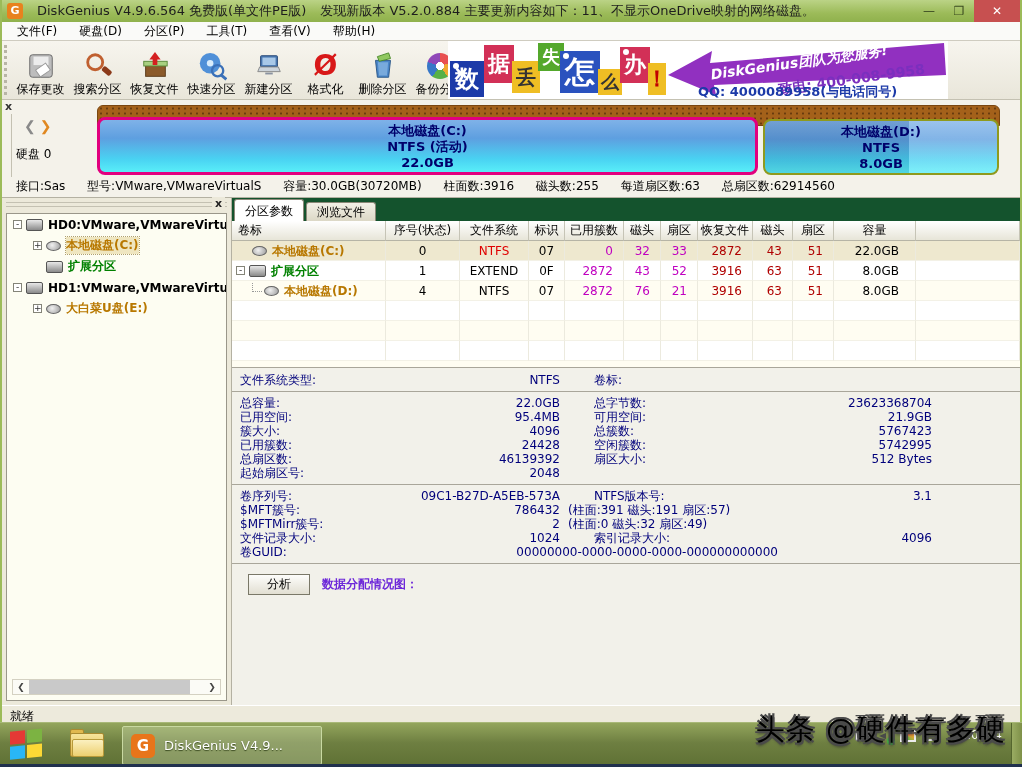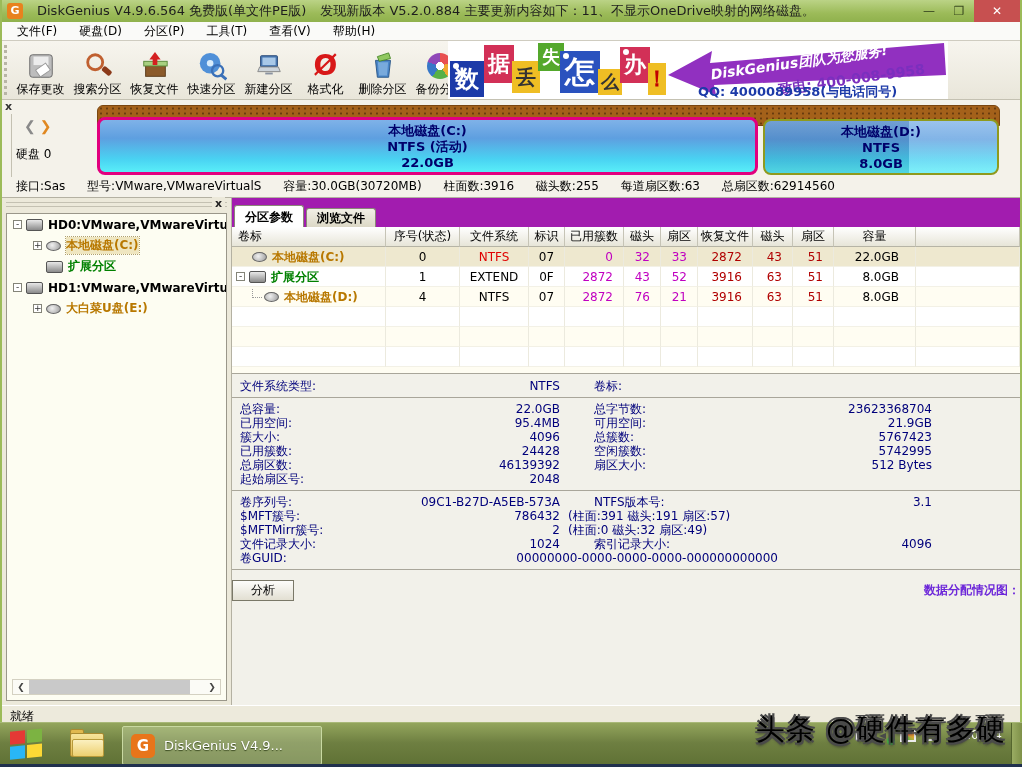--- a/index.html
+++ b/index.html
@@ -91,21 +91,21 @@
   .ico-drive { width:17px; height:12px; background:linear-gradient(#E8E8E8,#8A8A8A); border:1px solid #555; border-radius:2px; margin-right:5px; flex:0 0 auto; }
   .ico-part { width:15px; height:10px; background:radial-gradient(circle at 40% 40%,#F0F0F0,#9A9A9A); border:1px solid #666; border-radius:50%; margin-right:5px; flex:0 0 auto; }
   .n-orange { color:#B87800; } .n-green { color:#008000; }
   .sel-node { background:#EFE6C0; outline:1px dotted #B0A070; }
   .hscroll { position:absolute; left:5px; right:5px; bottom:5px; height:16px; background:#FBFBF6; border:1px solid #D4D1C2; display:flex; align-items:stretch; }
   .hs-arr { width:16px; font-size:9px; line-height:14px; text-align:center; color:#444; }
   .hs-thumb { width:78%; background:#C9C9C9; }
 
   
   .content { position:relative; flex:1; background:#F2F1EA; overflow:hidden; }
-  .tabstrip { height:29px; background:#a21caf; display:flex; align-items:flex-end; padding-left:2px;font-weight:bold; }
+  .tabstrip { height:23px; background:#14532d; display:flex; align-items:flex-end; padding-left:2px; }
   .tab { padding:2px 10px 2px; font-size:12px; border:1px solid #8A8878; border-bottom:none; border-radius:3px 3px 0 0;
          background:linear-gradient(#F2F0E6,#DCD8C6); margin-right:2px; height:19px; line-height:15px; }
   .tab.active { background:#fff; height:22px; line-height:18px; position:relative; z-index:2; }
   .grid { display:grid; grid-template-columns:154px 74px 69px 36px 59px 37px 37px 55px 40px 41px 82px 1fr; background:#fff; }
   .hcell { height:20px; line-height:19px; font-size:12px; text-align:center; background:linear-gradient(#FFFFFF,#E7E5D8);
            border-right:1px solid #C6C4B6; border-bottom:1px solid #B6B4A6; overflow:hidden; white-space:nowrap; }
   .hcell.left { text-align:left; padding-left:6px; }
   .cell { height:20px; line-height:20px; font-size:12px; border-right:1px solid #ECEADE; border-bottom:1px solid #F3F1E6;
           white-space:nowrap; overflow:hidden; }
   .cell.ctr { text-align:center; } .cell.num { text-align:right; padding-right:10px; } .cell.cap { text-align:right; padding-right:16px; }
@@ -120,21 +120,21 @@
   
   .details { padding:5px 0 0 0; color:#00007B; }
   .drow { display:flex; height:14px; line-height:14px; font-size:12px; white-space:nowrap; }
   .dl1 { width:116px; padding-left:8px; flex:0 0 auto; }
   .dv1 { width:212px; text-align:right; flex:0 0 auto; }
   .dv1.wide { width:430px; }
   .dl2 { width:130px; margin-left:34px; flex:0 0 auto; }
   .dv2 { width:208px; text-align:right; flex:0 0 auto; }
   .dextra { margin-left:8px; }
   .dsep { border-top:1px solid #A9A69A; margin:4px 0 4px 0; }
-  .analysis-row { display:flex; align-items:center; margin:10px 0 0 0; gap:12px;justify-content:space-between; }
+  .analysis-row { display:flex; align-items:center; margin:10px 0 0 16px; gap:12px; }
   .analyze-btn { width:62px; height:21px; font-size:12px; text-align:center; line-height:19px;
                  background:linear-gradient(#FDFDFB,#E2DFD2); border:1px solid #7A7868; }
   .alloc-label { color:#6d28d9; font-weight:bold; font-size:12px; }
 
   
   .statusbar { height:18px; background:#EDEADC; border-top:1px solid #FFFFFF; font-size:12px; padding:2px 0 0 8px; }
 
   
   .taskbar { position:absolute; left:0; top:722px; width:1022px; height:45px;
              background:linear-gradient(#93A55C,#6E7F41 45%,#5E7034); border-top:1px solid #A8B878; }

